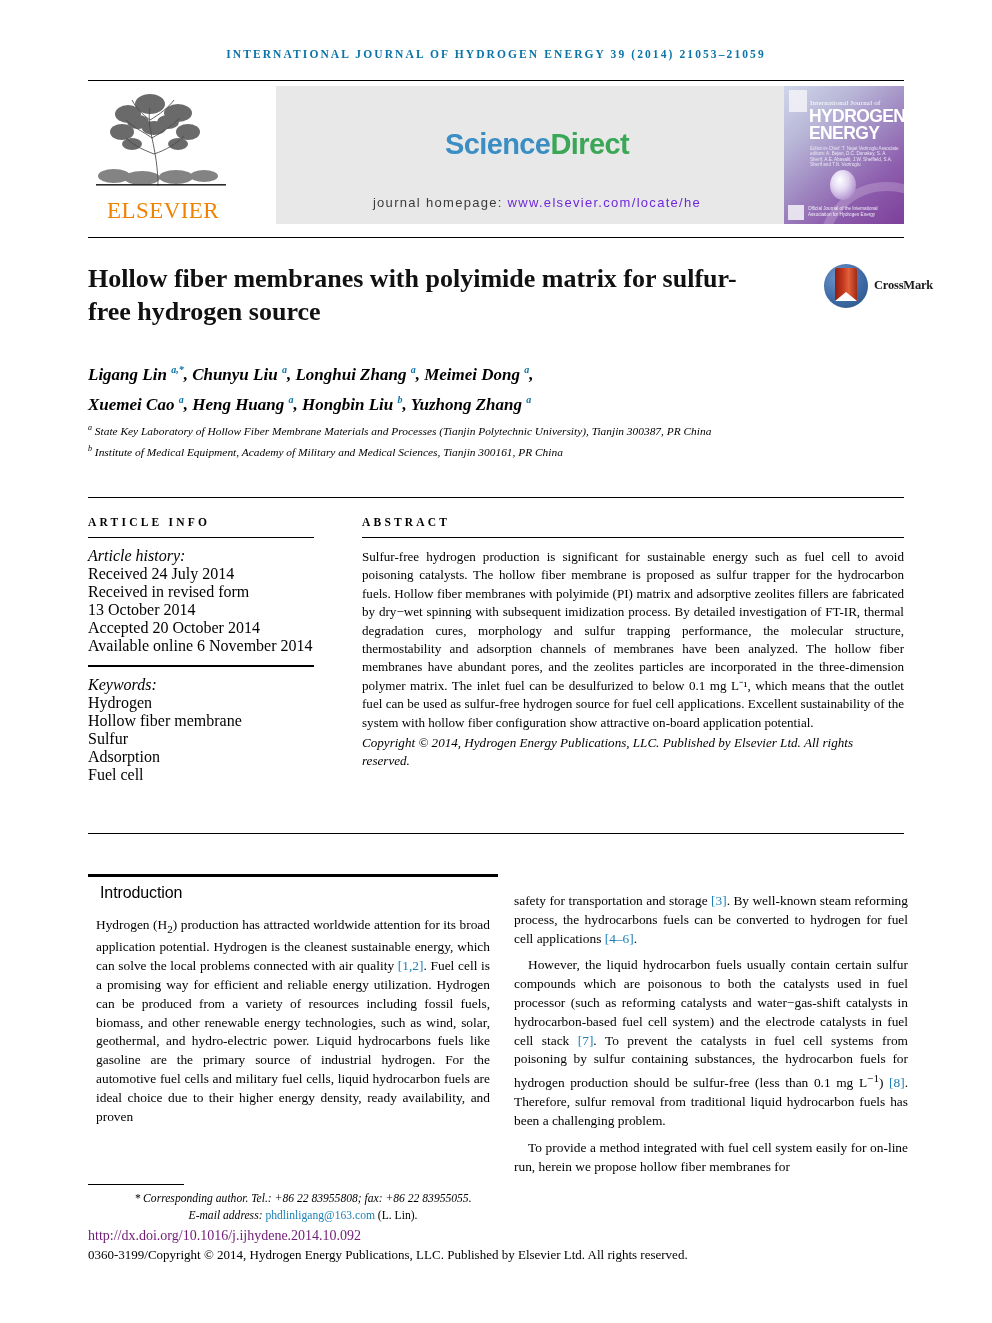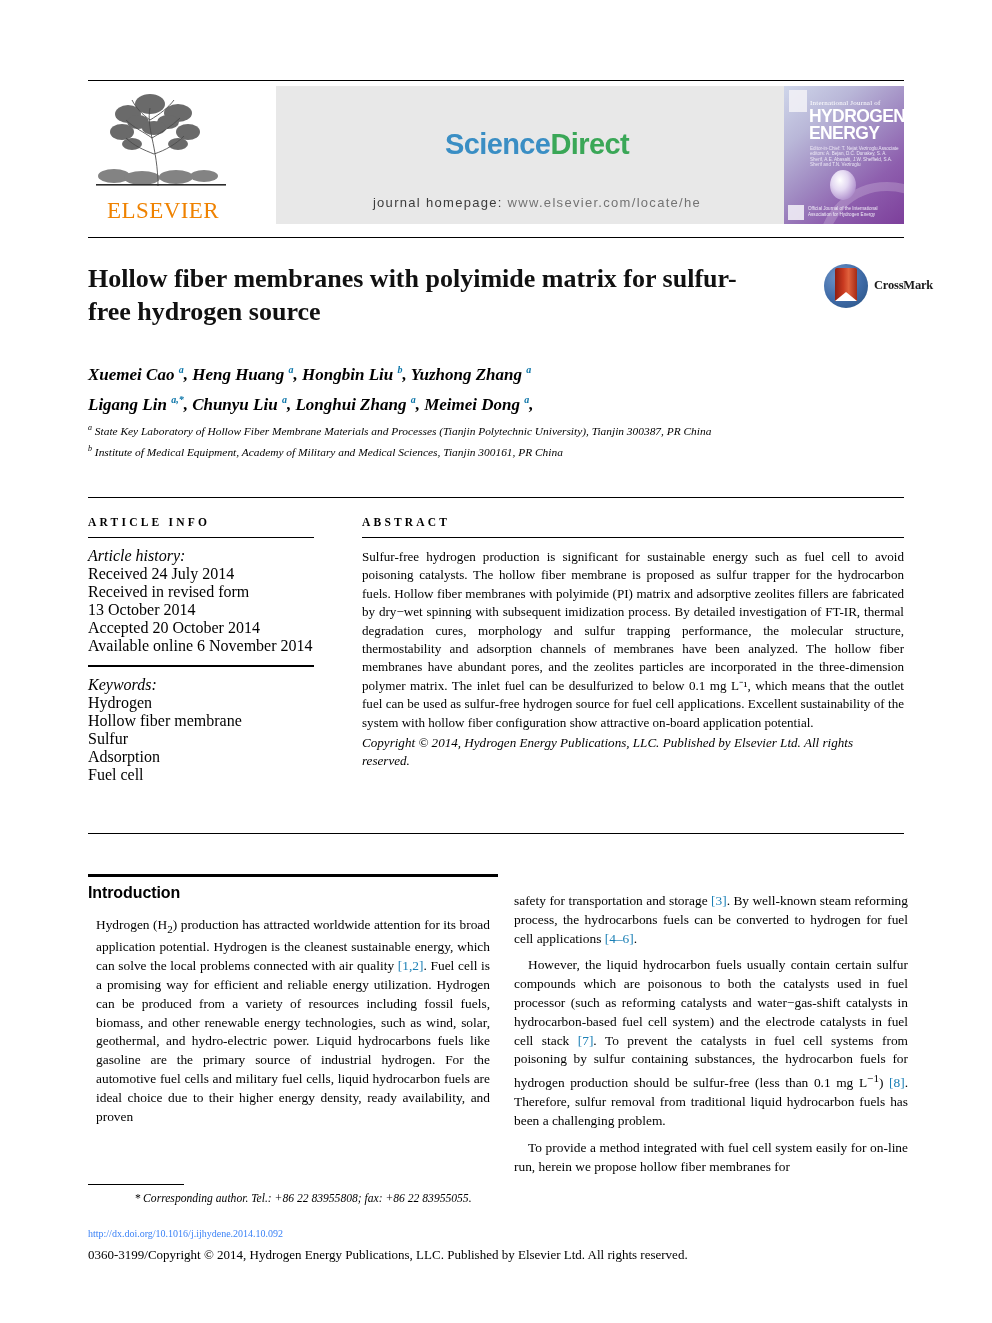--- a/index.html
+++ b/index.html
@@ -103,21 +103,21 @@
   .homepage {
     position: absolute;
     left: 0; bottom: 14px;
     width: 522px;
     text-align: center;
     font-family: "Liberation Sans", sans-serif;
     font-size: 13px;
     letter-spacing: 1.3px;
     color: #3b3b3b;
   }
-  .homepage .url { color: #737373; }
+  .homepage .url { color: #6d28d9; }
 
   .cover-thumb {
     position: absolute;
     right: 0; top: 0;
     width: 120px;
     height: 138px;
     overflow: hidden;
     background: linear-gradient(140deg,#cfd6ea 0%,#b9b7d8 26%,#9e86c0 52%,#8e5fae 72%,#7d3f9b 100%);
   }
   .cover-thumb .ct-top-logo {
@@ -307,24 +307,24 @@
     position: absolute;
     left: 88px; top: 884px;
     width: 410px;
   }
   .col-right {
     position: absolute;
     left: 506px; top: 884px;
     width: 410px;
   }
   h2.sec-title {
-    margin: 0 0 14px 0;
+    margin: 0 0 14px 12px;
     font-family: "Liberation Sans", sans-serif;
     font-size: 16px;
-    font-weight: bold;
+    font-weight: normal;
     letter-spacing: -0.1px;
   }
   p.body-par {
     margin: 8px;
     font-family: "Liberation Serif", serif;
     font-size: 13.4px;
     line-height: 18.8px;
     text-align: justify;
     text-indent: 0;
   }
@@ -346,36 +346,37 @@
     font-family: "Liberation Serif", serif;
     font-size: 11.6px;
     line-height: 17px;
   }
   .footnote .ital { font-style: italic; }
   .footnote .mail { color: #1a7fb5; }
   .doi {
     position: absolute;
     left: 88px; top: 1228px;
     font-family: "Liberation Serif", serif;
-    font-size: 10px;
-    color: #3b82f6;
+    font-size: 14px;
+    color: #701a75;
   }
   .copyline {
     position: absolute;
     left: 88px; top: 1247px;
     width: 820px;
     font-family: "Liberation Serif", serif;
     font-size: 13px;
   }
 </style>
 </head>
 <body>
 
 <div class="page">
 
+  <div class="running-head">INTERNATIONAL JOURNAL OF HYDROGEN ENERGY 39 (2014) 21053–21059</div>
   <div class="rule-top"></div>
 
   <div class="masthead">
 
     <div class="elsevier-block">
       <svg class="tree-svg" width="140" height="106" viewBox="0 0 140 106">
         <g fill="none" stroke="#3a3a3a" stroke-width="0.8">
           <path d="M66 98 C66 80 63 64 60 50 C58 40 56 30 58 20"></path>
           <path d="M60 50 C52 44 42 40 34 32"></path>
           <path d="M60 50 C70 44 80 38 88 30"></path>
@@ -437,22 +438,22 @@
 
   <div class="crossmark">
     <div class="cm-badge">
       <div class="cm-inner"></div>
       <div class="cm-notch"></div>
     </div>
     <div class="cm-text">CrossMark</div>
   </div>
 
   <div class="authors">
+    <div>Ligang Lin <sup>a,*</sup>, Chunyu Liu <sup>a</sup>, Longhui Zhang <sup>a</sup>, Meimei Dong <sup>a</sup>,</div>
     <div>Xuemei Cao <sup>a</sup>, Heng Huang <sup>a</sup>, Hongbin Liu <sup>b</sup>, Yuzhong Zhang <sup>a</sup></div>
-    <div>Ligang Lin <sup>a,*</sup>, Chunyu Liu <sup>a</sup>, Longhui Zhang <sup>a</sup>, Meimei Dong <sup>a</sup>,</div>
   </div>
 
   <div class="affils">
     <div><sup>a</sup> State Key Laboratory of Hollow Fiber Membrane Materials and Processes (Tianjin Polytechnic University), Tianjin 300387, PR China</div>
     <div><sup>b</sup> Institute of Medical Equipment, Academy of Military and Medical Sciences, Tianjin 300161, PR China</div>
   </div>
 
   <div class="rule-info-top"></div>
 
   <div class="infocol">
@@ -495,17 +496,20 @@
 
   <div class="col-right">
     <p class="body-par">safety for transportation and storage <span class="ref">[3]</span>. By well-known steam reforming process, the hydrocarbons fuels can be converted to hydrogen for fuel cell applications <span class="ref">[4–6]</span>.</p>
     <p class="body-par">However, the liquid hydrocarbon fuels usually contain certain sulfur compounds which are poisonous to both the catalysts used in fuel processor (such as reforming catalysts and water−gas-shift catalysts in hydrocarbon-based fuel cell system) and the electrode catalysts in fuel cell stack <span class="ref">[7]</span>. To prevent the catalysts in fuel cell systems from poisoning by sulfur containing substances, the hydrocarbon fuels for hydrogen production should be sulfur-free (less than 0.1 mg L<sup>−1</sup>) <span class="ref">[8]</span>. Therefore, sulfur removal from traditional liquid hydrocarbon fuels has been a challenging problem.</p>
     <p class="body-par">To provide a method integrated with fuel cell system easily for on-line run, herein we propose hollow fiber membranes for</p>
   </div>
 
   <div class="foot-rule"></div>
   <div class="footnote">
     <div style="text-align:center;"><span class="ital">* Corresponding author. Tel.: +86 22 83955808; fax: +86 22 83955055.</span></div>
+    <div style="text-align:center;">
+      <span class="ital">E-mail address: </span><span class="mail">phdlinligang@163.com</span><span> (L. Lin).</span>
+    </div>
   </div>
   <div class="doi">http://dx.doi.org/10.1016/j.ijhydene.2014.10.092</div>
   <div class="copyline">0360-3199/Copyright © 2014, Hydrogen Energy Publications, LLC. Published by Elsevier Ltd. All rights reserved.</div>
 
 </div>
 
 </body></html>

